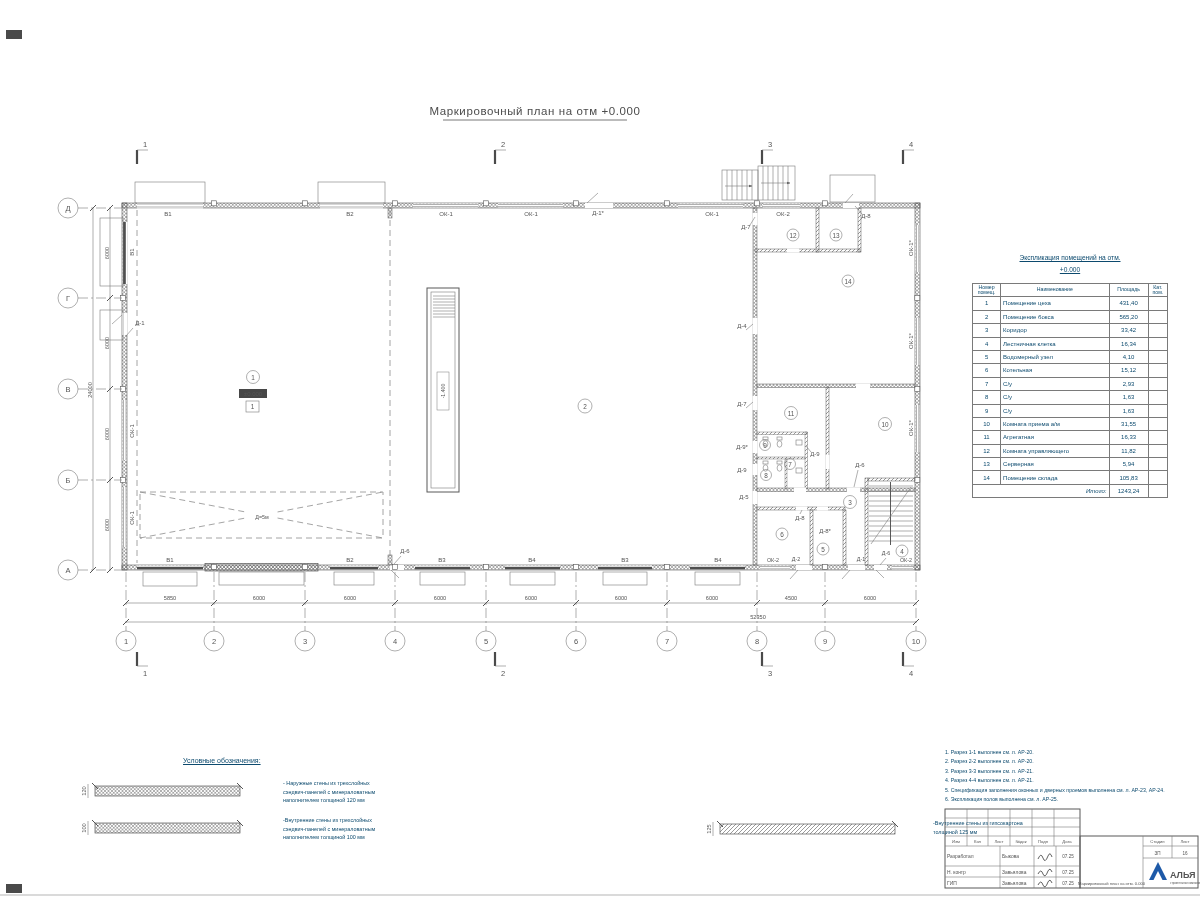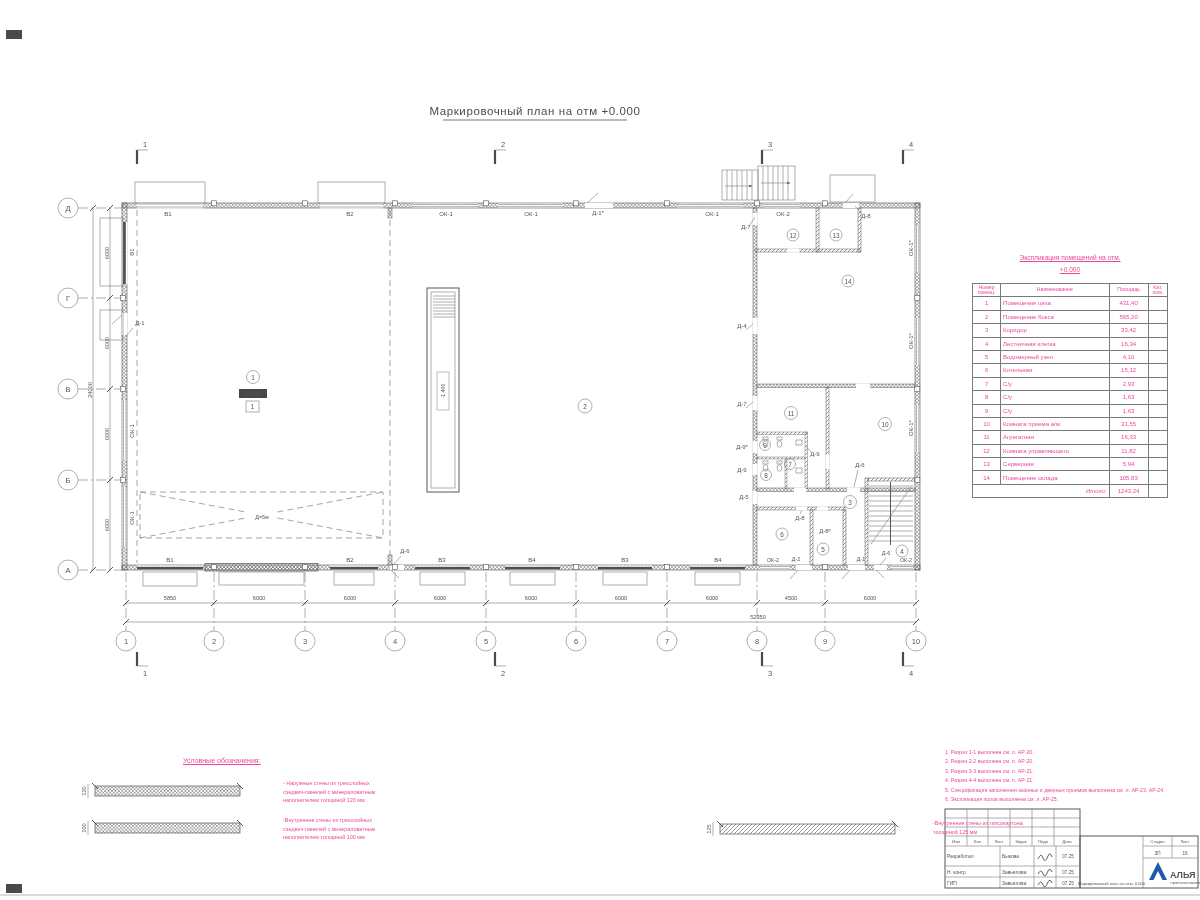--- a/index.html
+++ b/index.html
@@ -1,17 +1,17 @@
 <!DOCTYPE html>
 <html><head>
 <meta charset="utf-8">
 <style>
   html,body{margin:0;padding:0;background:#fff;}
   #sheet{position:relative;width:1200px;height:900px;background:#fff;overflow:hidden;
-         font-family:"Liberation Sans",sans-serif;color:#ec4899;}
+         font-family:"Liberation Sans",sans-serif;color:#0c4a6e;}
   svg{position:absolute;left:0;top:0;}
   svg text{font-family:"Liberation Sans",sans-serif;fill:#555;}
   .thin{stroke:#7a7a7a;stroke-width:.6;fill:none}
   .med{stroke:#585858;stroke-width:1;fill:none}
   .dd{stroke:#8d8d8d;stroke-width:.7;fill:none;stroke-dasharray:10 3 2 3}
   .dash{stroke:#8d8d8d;stroke-width:.8;fill:none;stroke-dasharray:6 4}
   .tick{stroke:#555;stroke-width:1;}
   .lb{font-size:6px;text-anchor:middle}
   .lbs{font-size:5.4px;text-anchor:middle}
   .dim{font-size:5.6px;text-anchor:middle}

